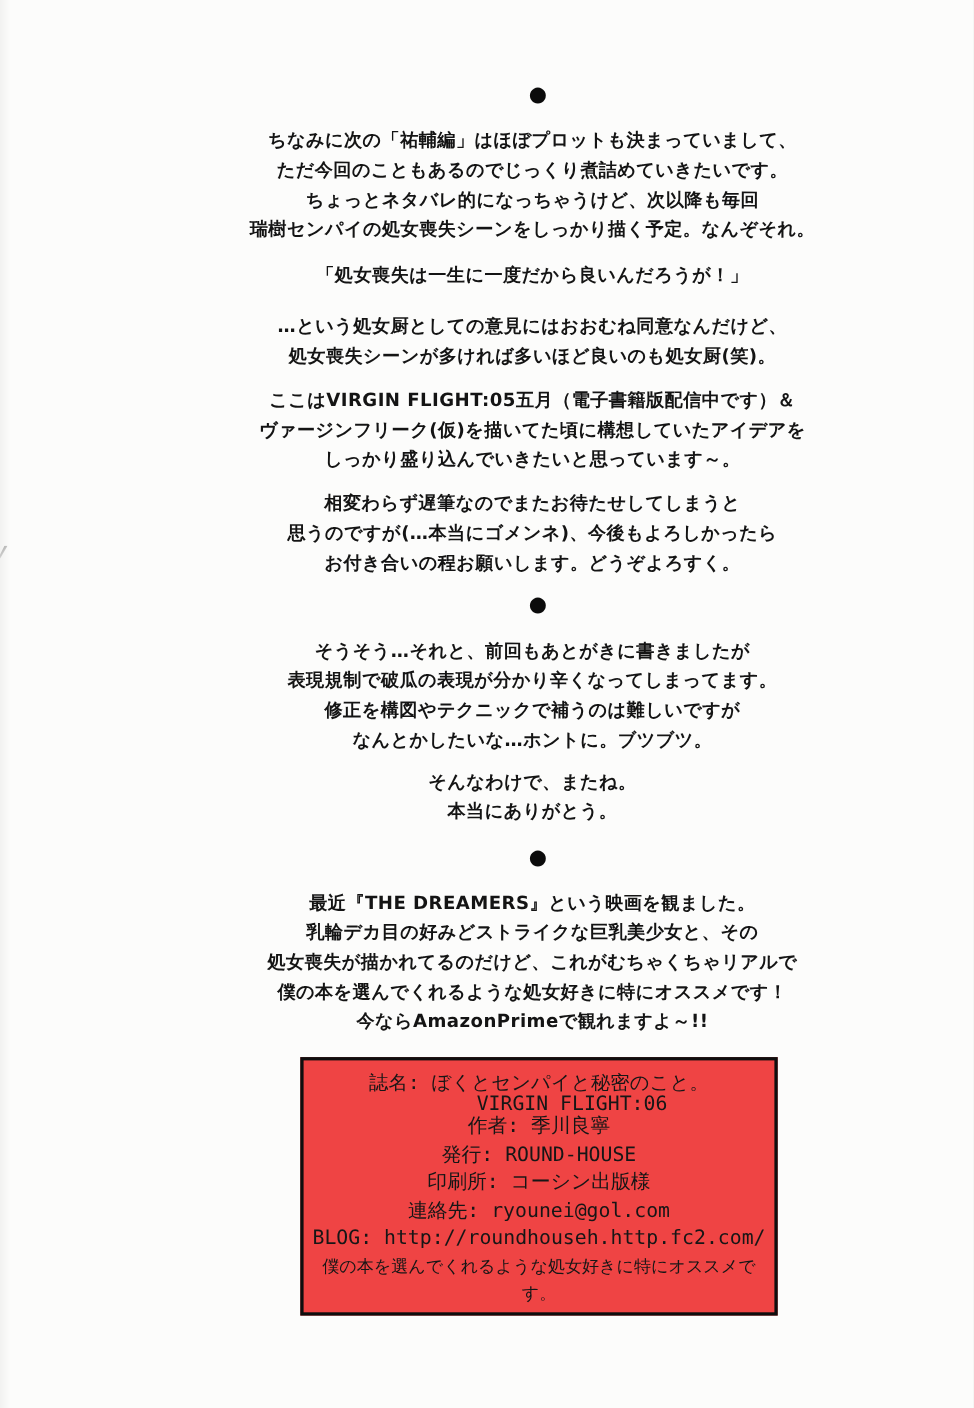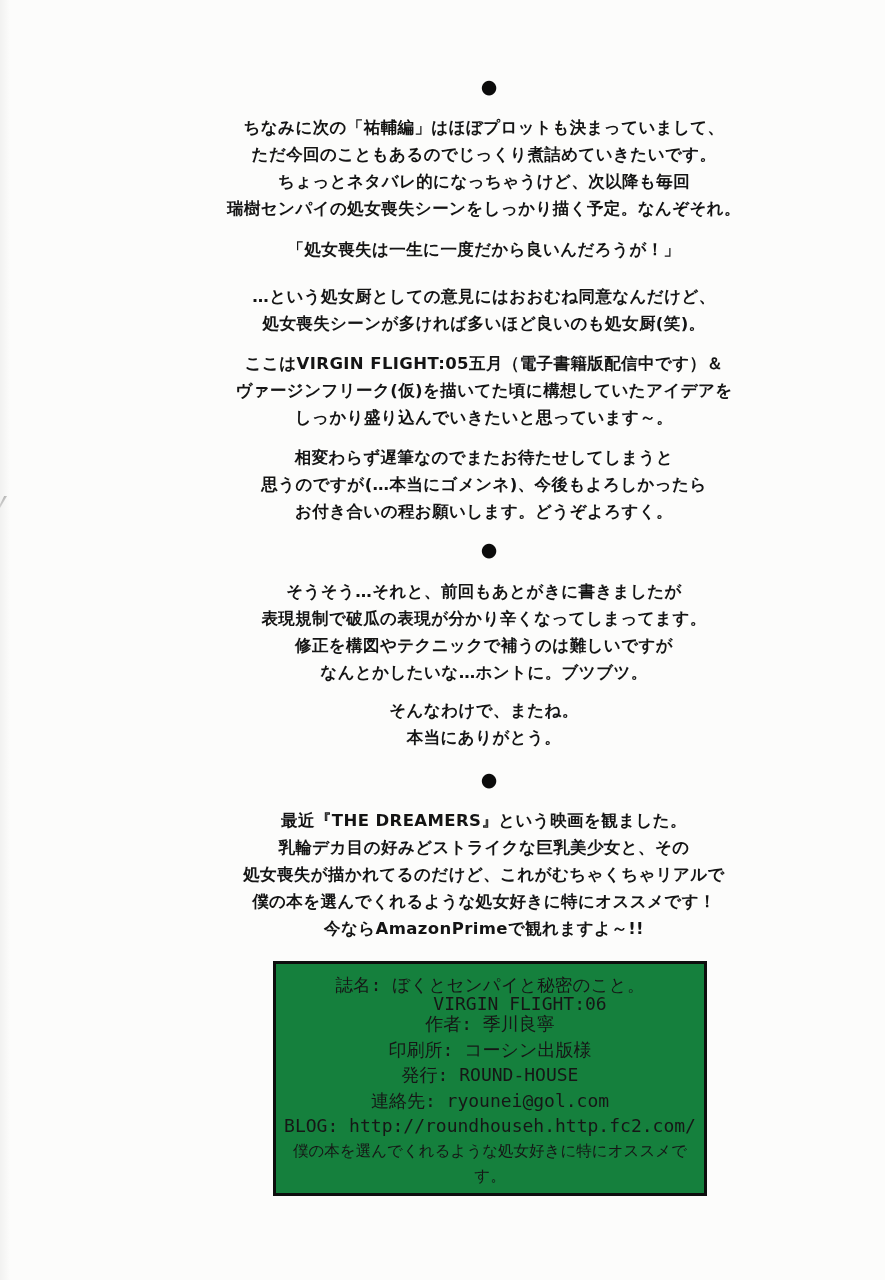--- a/index.html
+++ b/index.html
@@ -50,21 +50,21 @@
   .p6{top:578px;}
   .p7{top:697px;}
   .b3{top:769px;}
   .p8{top:807px;}
   .colophon{
     position:absolute;
     left:273px;top:961px;
     width:434px;height:235px;
     border:3px solid #0e0e0e;
     box-sizing:border-box;
-    background:#15803d;
+    background:#ef4444;
     display:flex;flex-direction:column;
     justify-content:flex-start;
     padding:11px 6px 0 6px;
     text-align:center;
     font-family:"DejaVu Sans Mono","Liberation Mono","DejaVu Sans",sans-serif;
     font-weight:500;
     color:#161616;
   }
   .c-title{font-size:17.5px;line-height:21px;letter-spacing:0.2px;}
   .c-sub{font-size:18px;line-height:15px;transform:translateX(30px);}
@@ -133,22 +133,22 @@
     <div>乳輪デカ目の好みどストライクな巨乳美少女と、その</div>
     <div>処女喪失が描かれてるのだけど、これがむちゃくちゃリアルで</div>
     <div>僕の本を選んでくれるような処女好きに特にオススメです！</div>
     <div>今ならAmazonPrimeで観れますよ～!!</div>
   </div>
 
   <div class="colophon">
     <div class="c-title">誌名: ぼくとセンパイと秘密のこと。</div>
     <div class="c-sub">VIRGIN FLIGHT:06</div>
     <div class="c-row">作者: 季川良寧</div>
+    <div class="c-row">発行: ROUND-HOUSE</div>
     <div class="c-row">印刷所: コーシン出版様</div>
-    <div class="c-row">発行: ROUND-HOUSE</div>
     <div class="c-row">連絡先: ryounei@gol.com</div>
     <div class="c-row">BLOG: http://roundhouseh.http.fc2.com/</div>
     <div class="c-note">僕の本を選んでくれるような処女好きに特にオススメです。</div>
   </div>
 
   <div class="speck"></div>
 
 </div>
 
 </body></html>

